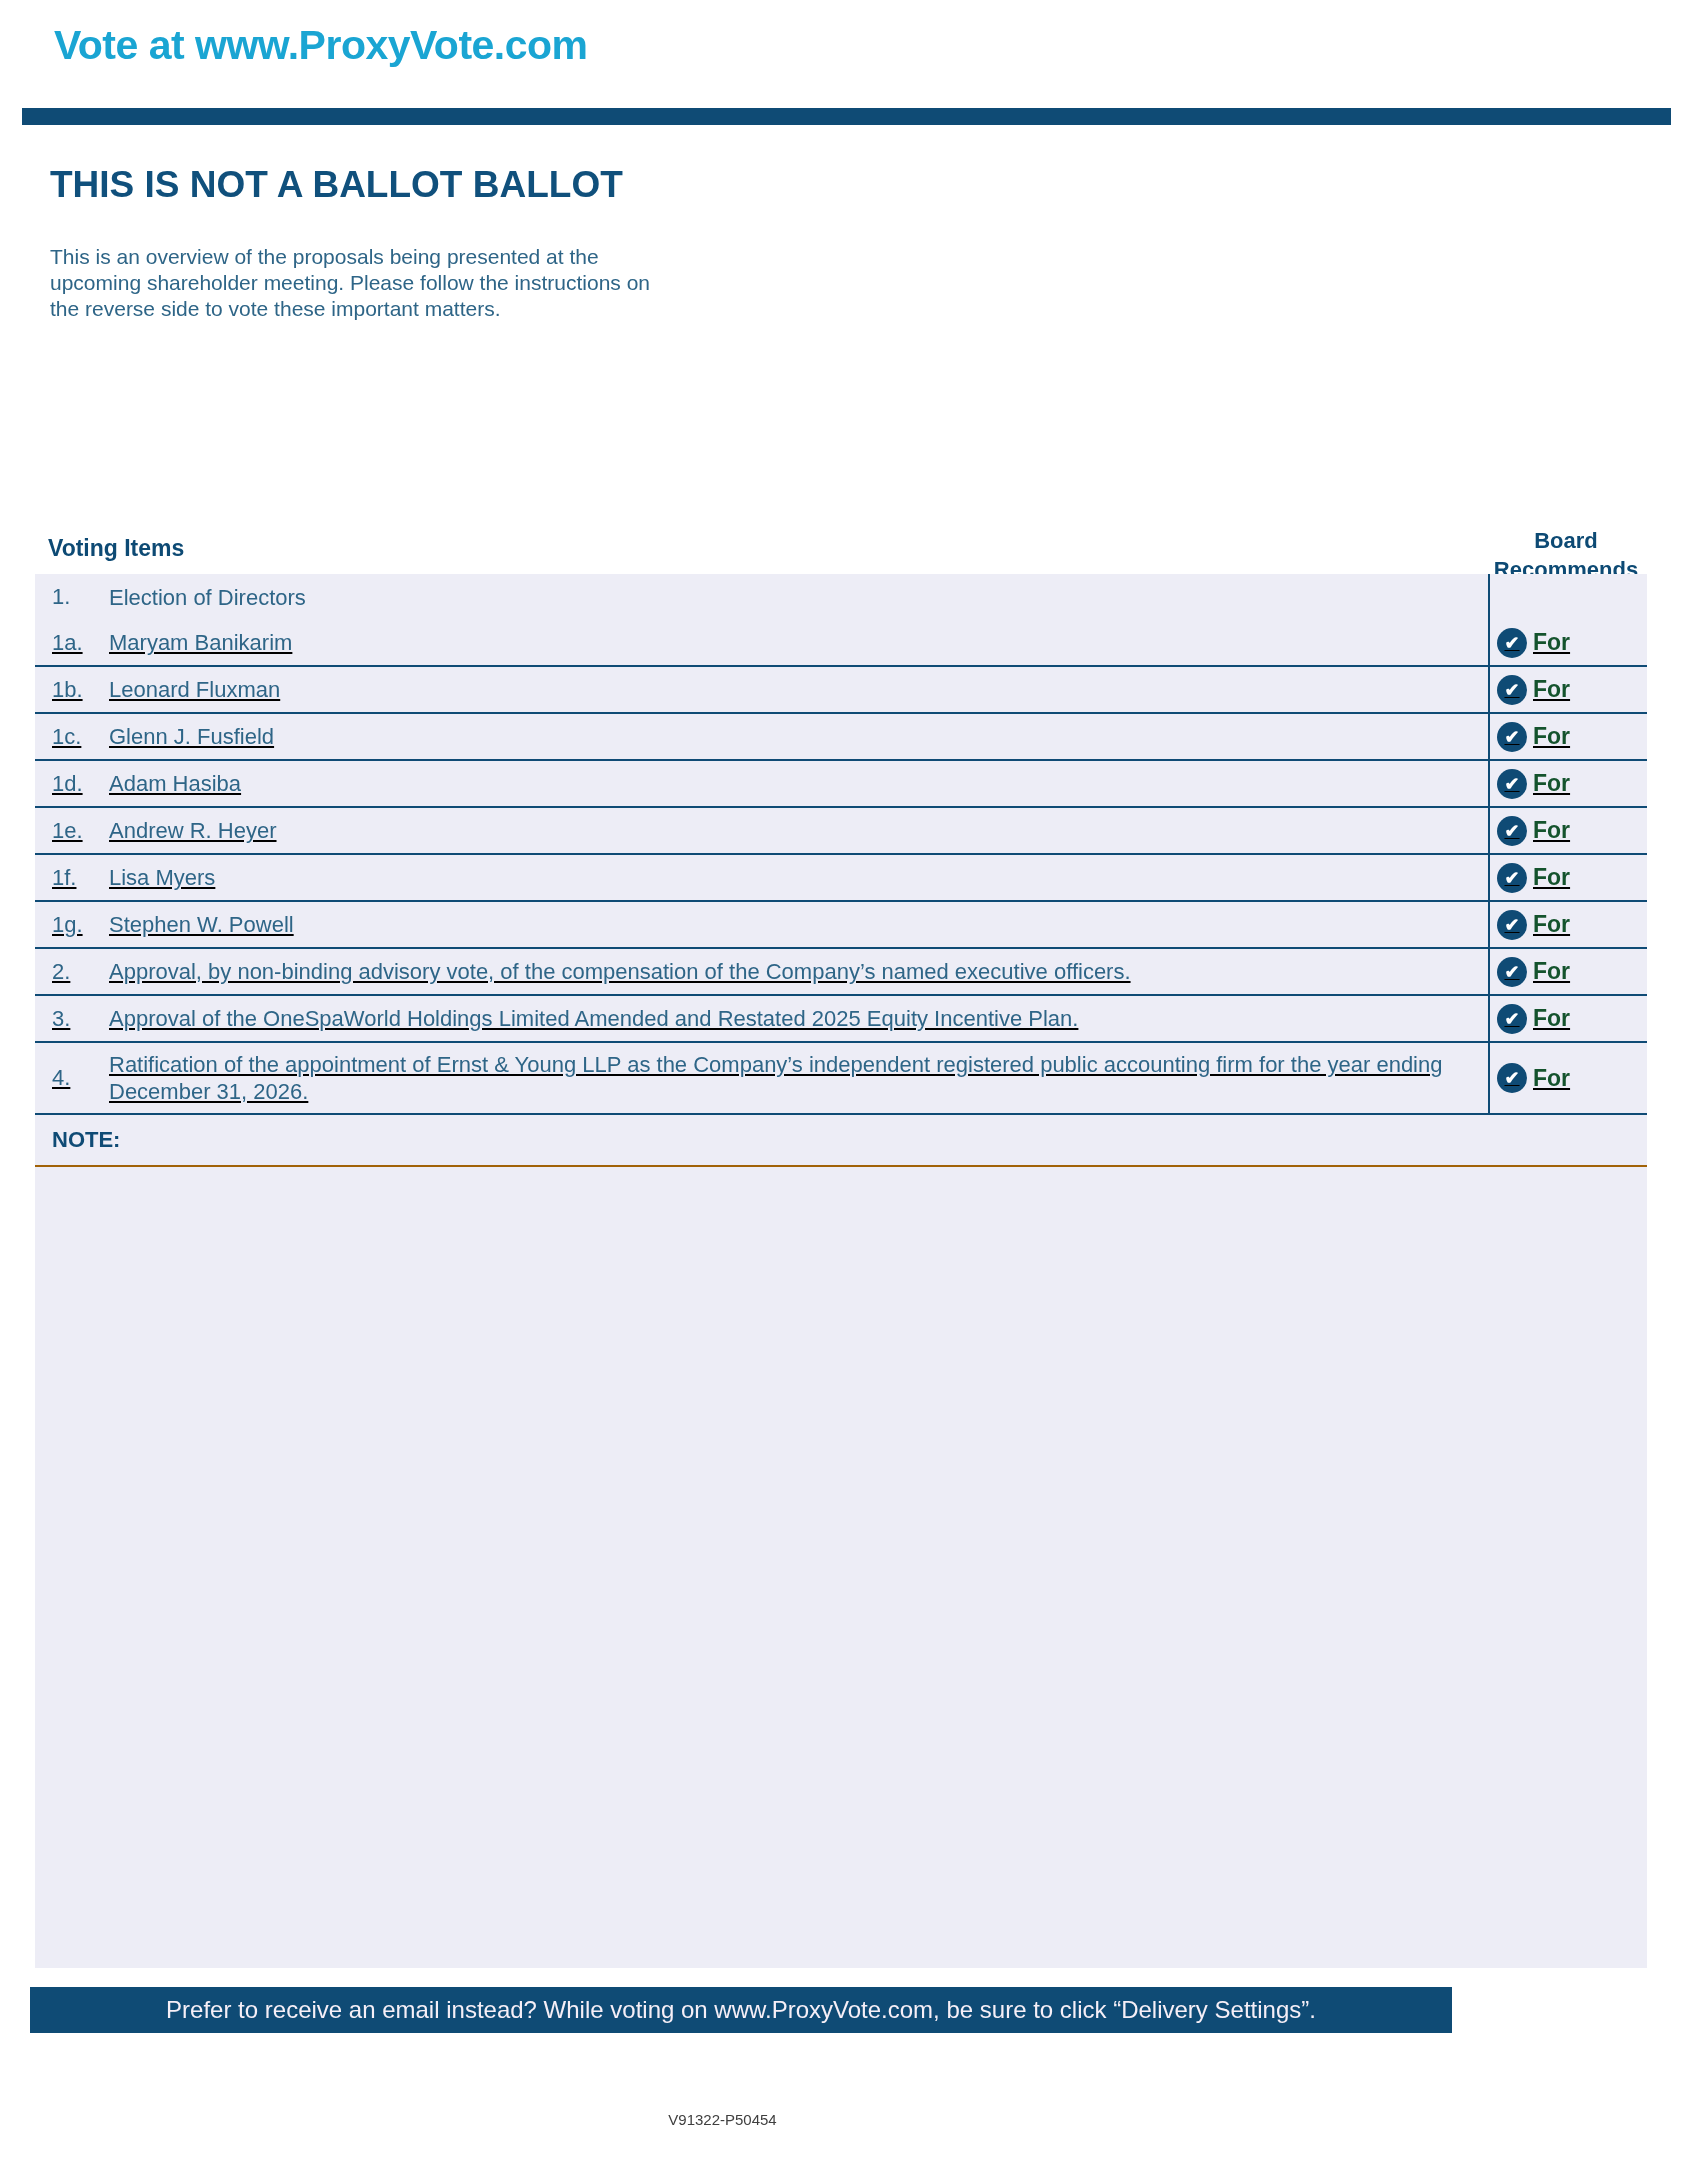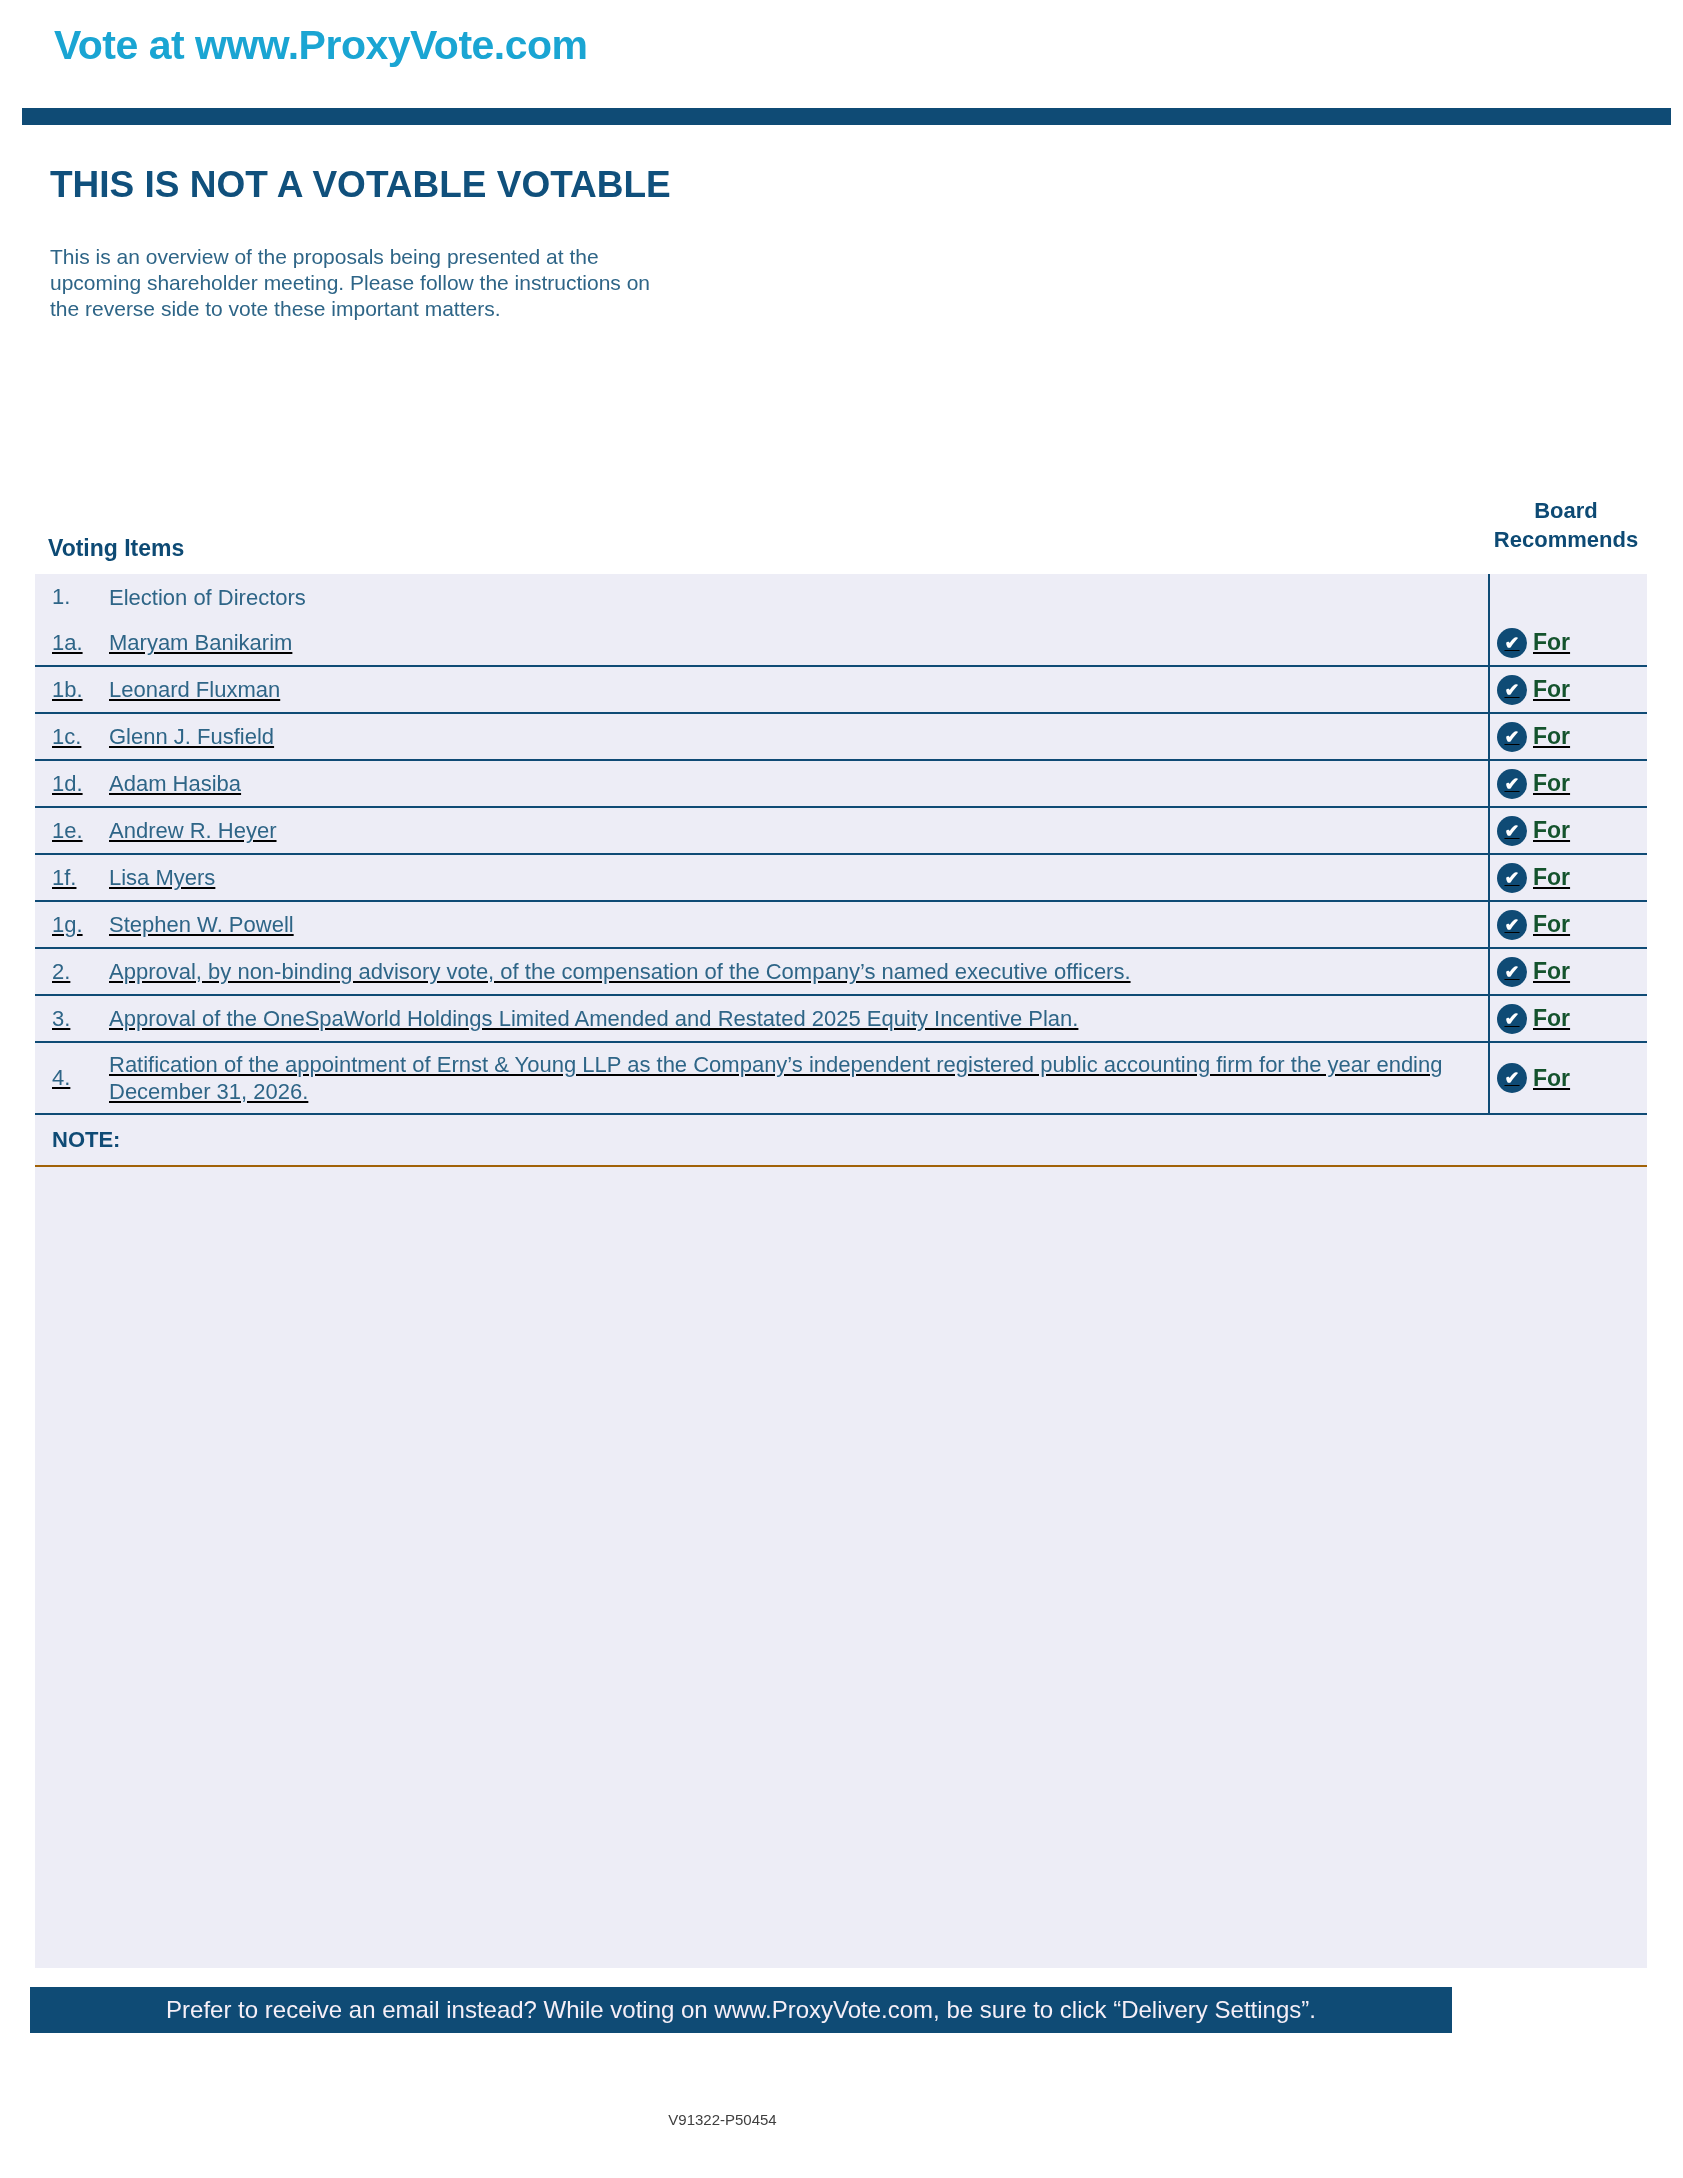--- a/index.html
+++ b/index.html
@@ -21,21 +21,21 @@
   }
   .intro {
     position:absolute; left:50px; top:244px;
     font-size:21px; line-height:26px; color:#2E6587; white-space:pre-line;
   }
   .items-header {
     position:absolute; left:48px; top:535px;
     font-size:23px; font-weight:bold; color:#0D4A74;
   }
   .rec-header {
-    position:absolute; left:1483px; top:496px; width:166px;
+    position:absolute; left:1483px; top:526px; width:166px;
     text-align:center; font-size:22px; font-weight:bold; color:#0D4A74;
     line-height:29px; white-space:pre-line;
   }
   .panel {
     position:absolute; left:35px; top:574px; width:1612px; height:1394px;
     background:#EDEDF6;
   }
   .row { display:flex; align-items:center; min-height:45px; }
   .row.first { min-height:46px; }
   .row.sep { border-bottom:2px solid #0F4B75;text-decoration:underline; }
@@ -77,21 +77,21 @@
 </style>
 </head>
 <body>
 
 <div class="page">
 
   <div class="brand">Vote at www.ProxyVote.com</div>
 
   <div class="top-bar"></div>
 
-  <div class="doc-title">THIS IS NOT A VOTABLE VOTABLE</div>
+  <div class="doc-title">THIS IS NOT A BALLOT BALLOT</div>
 
   <div class="intro">This is an overview of the proposals being presented at the
 upcoming shareholder meeting. Please follow the instructions on
 the reverse side to vote these important matters.</div>
 
   <div class="items-header">Voting Items</div>
 
   <div class="rec-header">Board
 Recommends</div>
 

